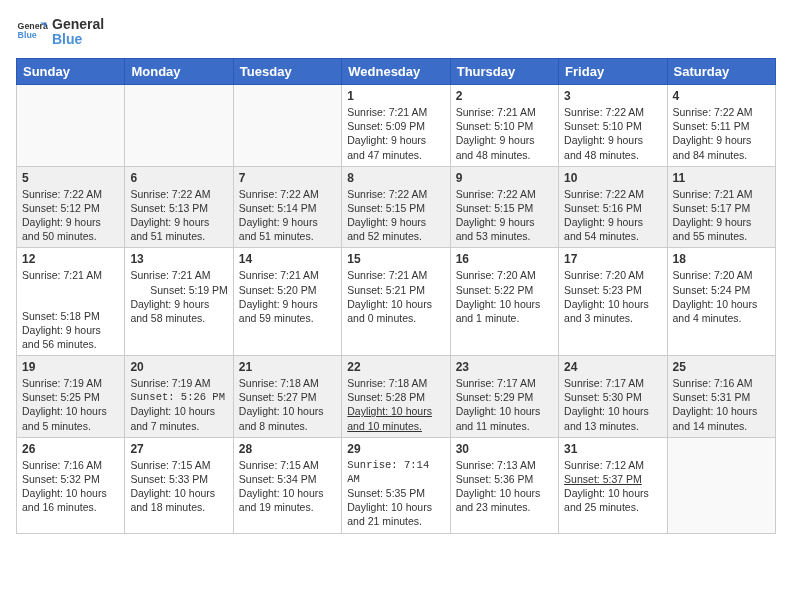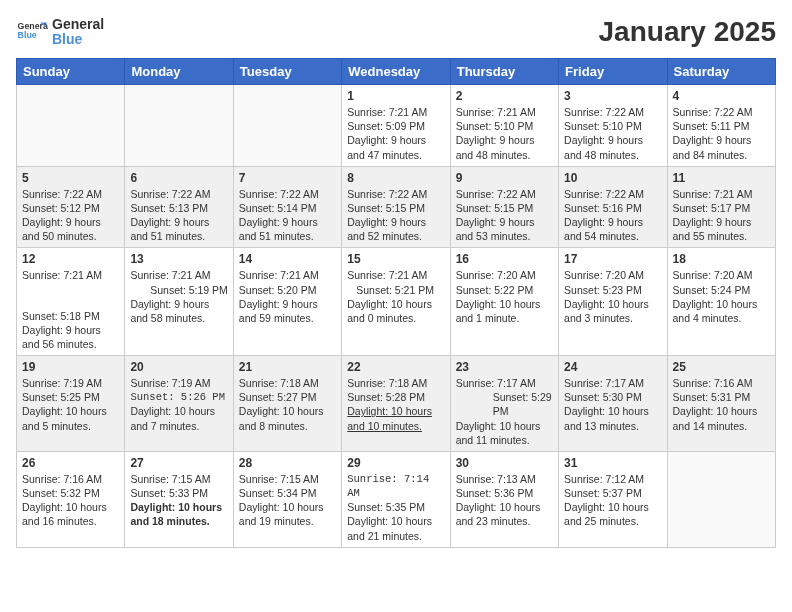--- a/index.html
+++ b/index.html
@@ -91,21 +91,20 @@
       <text x="2" y="28" font-size="11" font-weight="bold" fill="#4a90d9" font-family="Arial">Blue</text>
       <polygon points="30,8 38,14 34,8" fill="#4a90d9"></polygon>
       <polygon points="34,8 38,14 38,8" fill="#3a6cc8"></polygon>
     </svg>
     <div class="logo-text">
       <span>General</span>
       <span>Blue</span>
     </div>
   </div>
   <div class="title-block">
-    <h1>January 2025</h1>
   </div>
 </div>
 
 <table class="calendar">
   <thead>
     <tr>
         <th>Sunday</th>
         <th>Monday</th>
         <th>Tuesday</th>
         <th>Wednesday</th>
@@ -203,21 +202,21 @@
         </td>
         <td class="row-white">
           <span class="day-num">14</span>
           <span style="display: block; line-height: 1.35;">Sunrise: 7:21 AM</span>
           <span style="display: block; line-height: 1.35;">Sunset: 5:20 PM</span>
           <span style="display: block; line-height: 1.35;">Daylight: 9 hours and 59 minutes.</span>
         </td>
         <td class="row-white">
           <span class="day-num">15</span>
           <span style="display: block; line-height: 1.35;">Sunrise: 7:21 AM</span>
-          <span style="display: block; line-height: 1.35; margin-left: 9px;">Sunset: 5:21 PM</span>
+          <span style="display: block; line-height: 1.35;">Sunset: 5:21 PM</span>
           <span style="display: block; line-height: 1.35;">Daylight: 10 hours and 0 minutes.</span>
         </td>
         <td class="row-white">
           <span class="day-num">16</span>
           <span style="display: block; line-height: 1.35;">Sunrise: 7:20 AM</span>
           <span style="display: block; line-height: 1.35;">Sunset: 5:22 PM</span>
           <span style="display: block; line-height: 1.35;">Daylight: 10 hours and 1 minute.</span>
         </td>
         <td class="row-white">
           <span class="day-num">17</span>
@@ -253,21 +252,21 @@
         </td>
         <td class="row-shaded">
           <span class="day-num">22</span>
           <span style="display: block; line-height: 1.35;">Sunrise: 7:18 AM</span>
           <span style="display: block; line-height: 1.35;">Sunset: 5:28 PM</span>
           <span style="display: block; line-height: 1.35; text-decoration: underline;">Daylight: 10 hours and 10 minutes.</span>
         </td>
         <td class="row-shaded">
           <span class="day-num">23</span>
           <span style="display: block; line-height: 1.35;">Sunrise: 7:17 AM</span>
-          <span style="display: block; line-height: 1.35; margin-left: 37px;">Sunset: 5:29 PM</span>
+          <span style="display: block; line-height: 1.35;">Sunset: 5:29 PM</span>
           <span style="display: block; line-height: 1.35;">Daylight: 10 hours and 11 minutes.</span>
         </td>
         <td class="row-shaded">
           <span class="day-num">24</span>
           <span style="display: block; line-height: 1.35;">Sunrise: 7:17 AM</span>
           <span style="display: block; line-height: 1.35;">Sunset: 5:30 PM</span>
           <span style="display: block; line-height: 1.35;">Daylight: 10 hours and 13 minutes.</span>
         </td>
         <td class="row-shaded">
           <span class="day-num">25</span>
@@ -280,21 +279,21 @@
         <td class="row-white">
           <span class="day-num">26</span>
           <span style="display: block; line-height: 1.35;">Sunrise: 7:16 AM</span>
           <span style="display: block; line-height: 1.35;">Sunset: 5:32 PM</span>
           <span style="display: block; line-height: 1.35;">Daylight: 10 hours and 16 minutes.</span>
         </td>
         <td class="row-white">
           <span class="day-num">27</span>
           <span style="display: block; line-height: 1.35;">Sunrise: 7:15 AM</span>
           <span style="display: block; line-height: 1.35;">Sunset: 5:33 PM</span>
-          <span style="display: block; line-height: 1.35; font-weight: bold;">Daylight: 10 hours and 18 minutes.</span>
+          <span style="display: block; line-height: 1.35;">Daylight: 10 hours and 18 minutes.</span>
         </td>
         <td class="row-white">
           <span class="day-num">28</span>
           <span style="display: block; line-height: 1.35;">Sunrise: 7:15 AM</span>
           <span style="display: block; line-height: 1.35;">Sunset: 5:34 PM</span>
           <span style="display: block; line-height: 1.35;">Daylight: 10 hours and 19 minutes.</span>
         </td>
         <td class="row-white">
           <span class="day-num">29</span>
           <span style="display: block; line-height: 1.35; font-family: Liberation Mono, monospace;">Sunrise: 7:14 AM</span>
@@ -303,19 +302,19 @@
         </td>
         <td class="row-white">
           <span class="day-num">30</span>
           <span style="display: block; line-height: 1.35;">Sunrise: 7:13 AM</span>
           <span style="display: block; line-height: 1.35;">Sunset: 5:36 PM</span>
           <span style="display: block; line-height: 1.35;">Daylight: 10 hours and 23 minutes.</span>
         </td>
         <td class="row-white">
           <span class="day-num">31</span>
           <span style="display: block; line-height: 1.35;">Sunrise: 7:12 AM</span>
-          <span style="display: block; line-height: 1.35;">Sunset: 5:37 PM</span>
+          <span style="display: block; line-height: 1.35; text-decoration: underline;">Sunset: 5:37 PM</span>
           <span style="display: block; line-height: 1.35;">Daylight: 10 hours and 25 minutes.</span>
         </td>
         <td class="empty"></td>
       </tr>
     </tbody>
 </table>
 
 </body></html>

